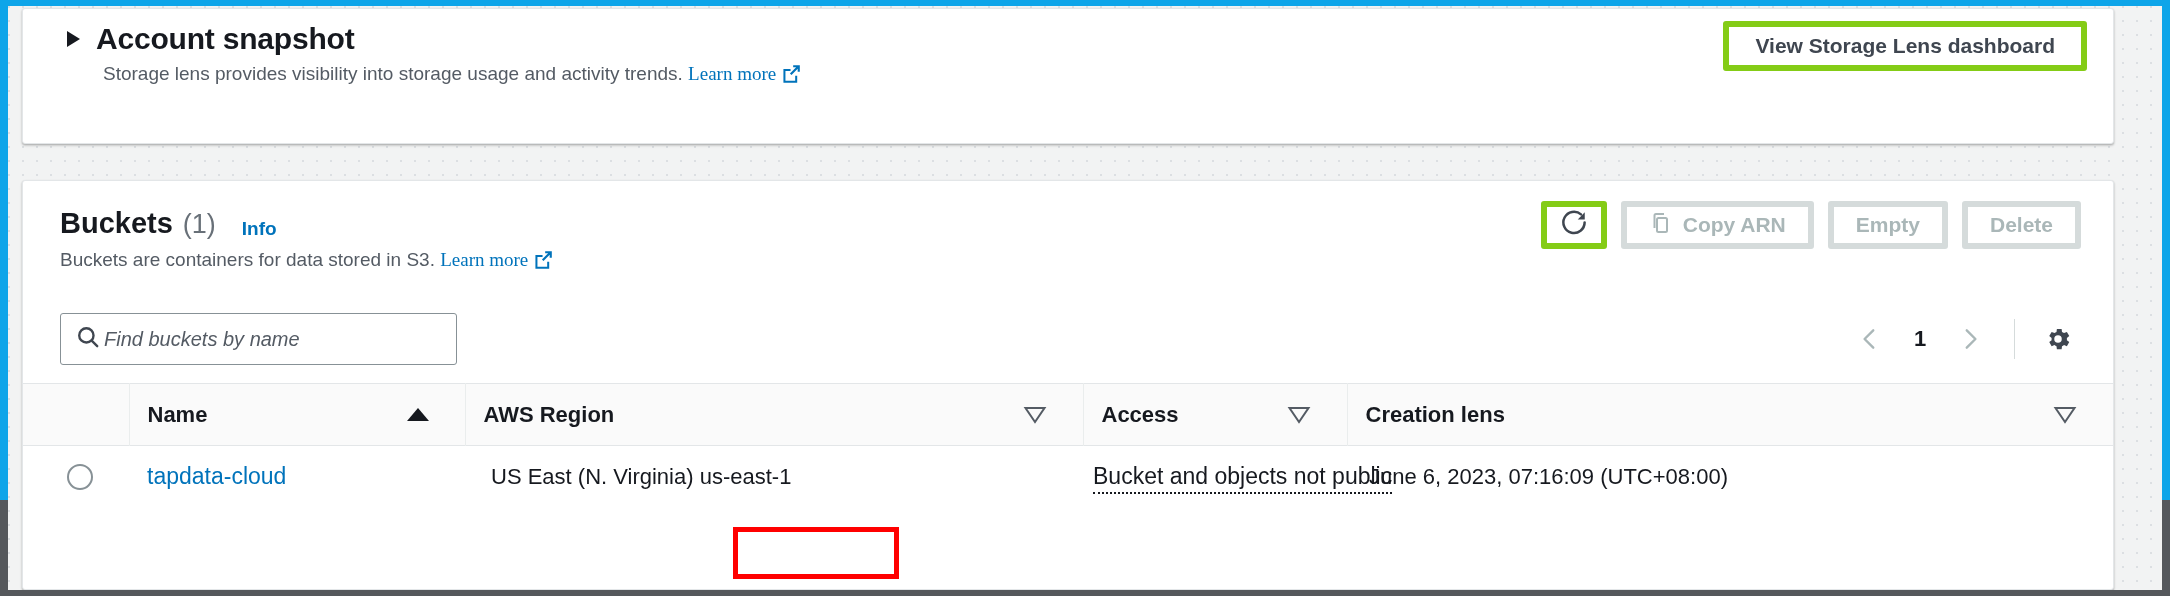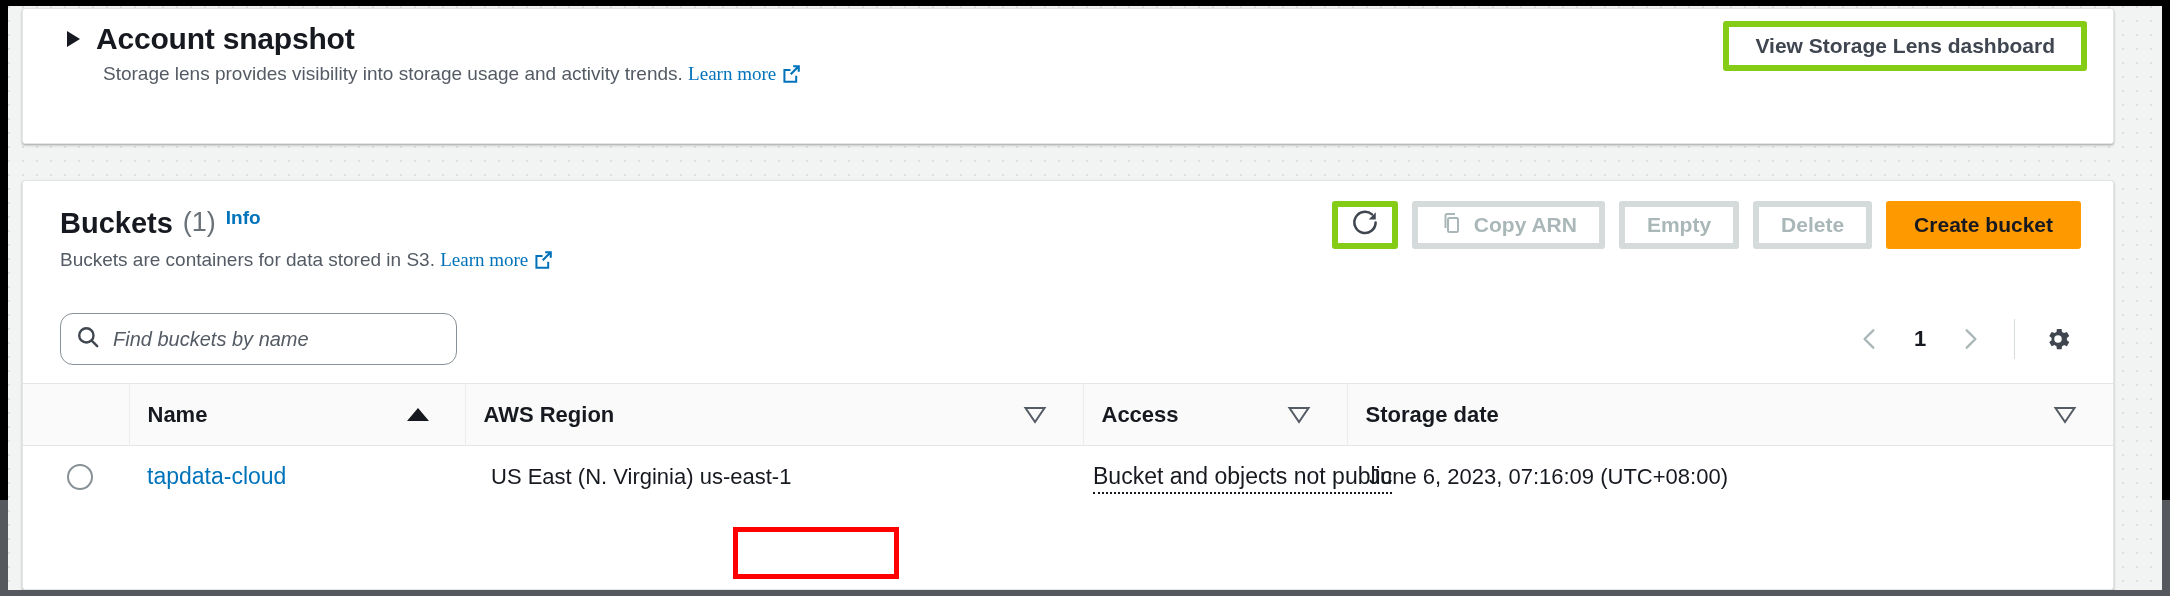--- a/index.html
+++ b/index.html
@@ -14,21 +14,21 @@
   body {
     background: #55585c;
   }
 
   
   #viewport {
     position: absolute;
     left: 0; top: 0;
     width: 2170px;
     height: 500px;
-    background: #000000;
+    background: #0ea5e9;
   }
 
   
   #canvas {
     position: absolute;
     left: 8px;
     top: 6px;
     width: 2154px;
     height: 584px;
     background-color: #f2f3f3;
@@ -167,41 +167,41 @@
     left: 0; top: 0;
     width: 100%;
     height: 130px;
   }
 
   .buckets-title-wrap {
     position: absolute;
     left: 37px;
     top: 26px;
     display: flex;
-    align-items: flex-start;
+    align-items: flex-end;
     gap: 10px;
   }
 
   .buckets-title {
     font-size: 29px;
     font-weight: bold;
     color: #16191f;
   }
 
   .buckets-count {
     font-size: 27px;
     color: #687078;
     font-weight: normal;
   }
 
   .info-link {
     font-size: 19px;
     font-weight: bold;
     color: #0073bb;
-    margin-left: 0;
+    margin-left: 16px;
     cursor: pointer;
   }
 
   .buckets-sub {
     position: absolute;
     left: 37px;
     top: 68px;
     font-size: 19px;
     color: #545b64;
     white-space: nowrap;
@@ -226,26 +226,26 @@
     height: 76px;
   }
 
   #search-box {
     position: absolute;
     left: 37px;
     top: 6px;
     width: 397px;
     height: 52px;
     border: 1px solid #879196;
-    border-radius: 13px;
+    border-radius: 3px;
     background: #ffffff;
     display: flex;
     align-items: center;
     padding: 0 14px;
-    gap: 12px;
+    gap: 3px;
   }
 
   #search-input {
     border: none;
     outline: none;
     flex: 1;
     font-family: "Liberation Sans", sans-serif;
     font-size: 20px;
     font-style: italic;
     color: #545b64;
@@ -480,21 +480,20 @@
                 <path d="M5.5 17 V4.5 A1.5 1.5 0 0 1 7 3 h8"></path>
               </svg>
             </span>
             <span>Copy ARN</span>
           </button>
 
           <button class="btn disabled">Empty</button>
 
           <button class="btn disabled">Delete</button>
 
-          <button class="btn primary">Create bucket</button>
         </div>
       </div>
 
       <div id="filter-row">
 
         <div id="search-box">
           <span>
             <svg width="26" height="26" viewBox="0 0 24 24" fill="none" stroke="#3f4650" stroke-width="2.2" stroke-linecap="round">
               <circle cx="10.5" cy="10.5" r="6.6"></circle>
               <line x1="15.4" y1="15.4" x2="20.5" y2="20.5"></line>
@@ -556,21 +555,21 @@
                 <span>
                   <svg class="tri-outline" width="24" height="20" viewBox="0 0 24 20">
                     <path d="M2.5 3 L21.5 3 L12 17 Z" fill="none" stroke="#545b64" stroke-width="2"></path>
                   </svg>
                 </span>
               </div>
             </th>
 
             <th class="col-date">
               <div class="th-inner">
-                <span>Storage date</span>
+                <span>Creation lens</span>
                 <span>
                   <svg class="tri-outline" width="24" height="20" viewBox="0 0 24 20">
                     <path d="M2.5 3 L21.5 3 L12 17 Z" fill="none" stroke="#545b64" stroke-width="2"></path>
                   </svg>
                 </span>
               </div>
             </th>
           </tr>
         </thead>
 

